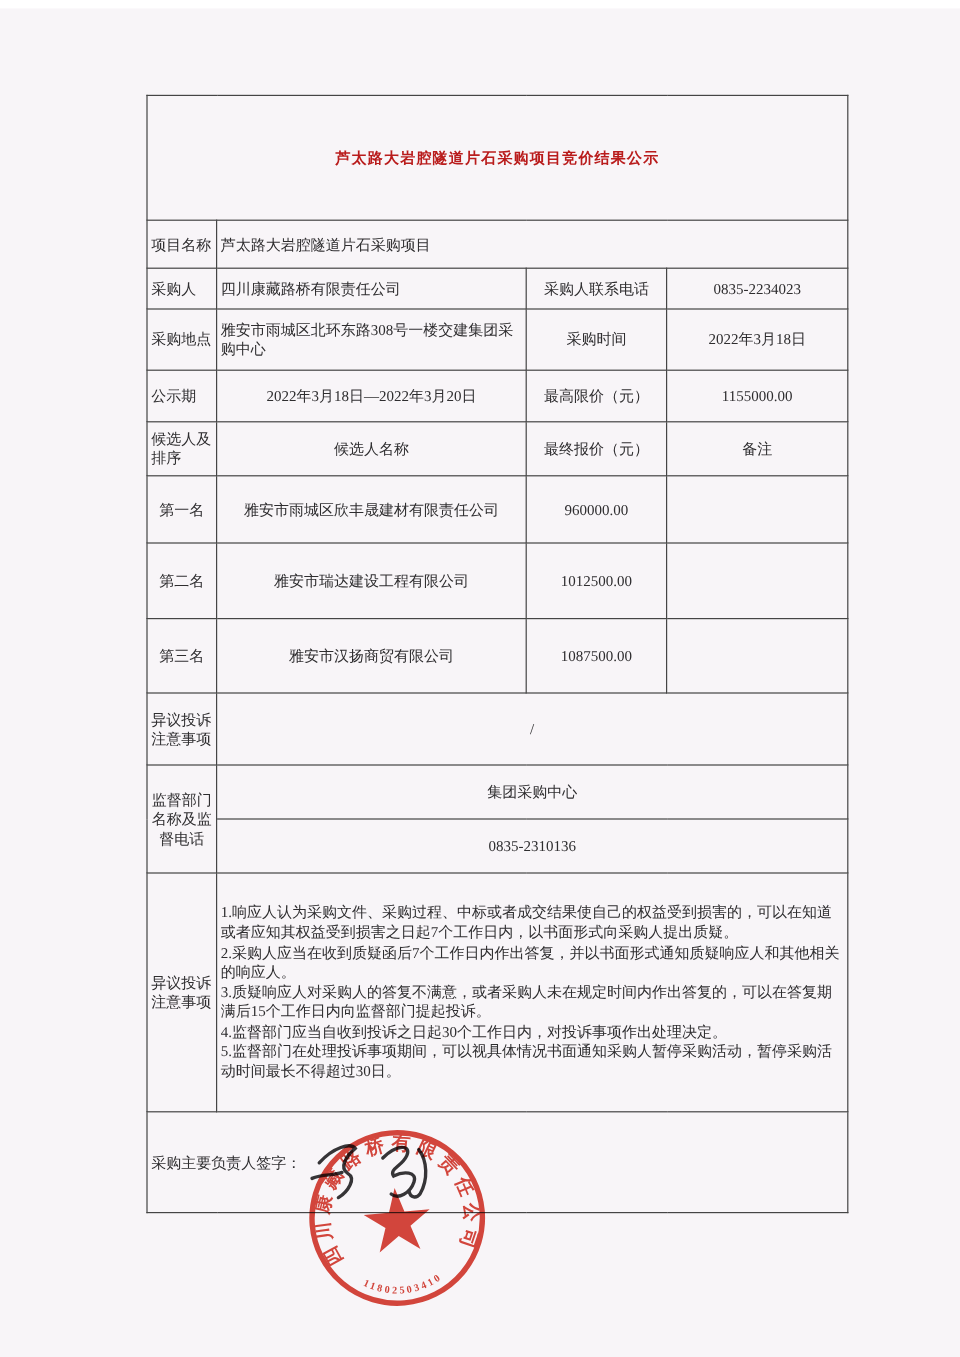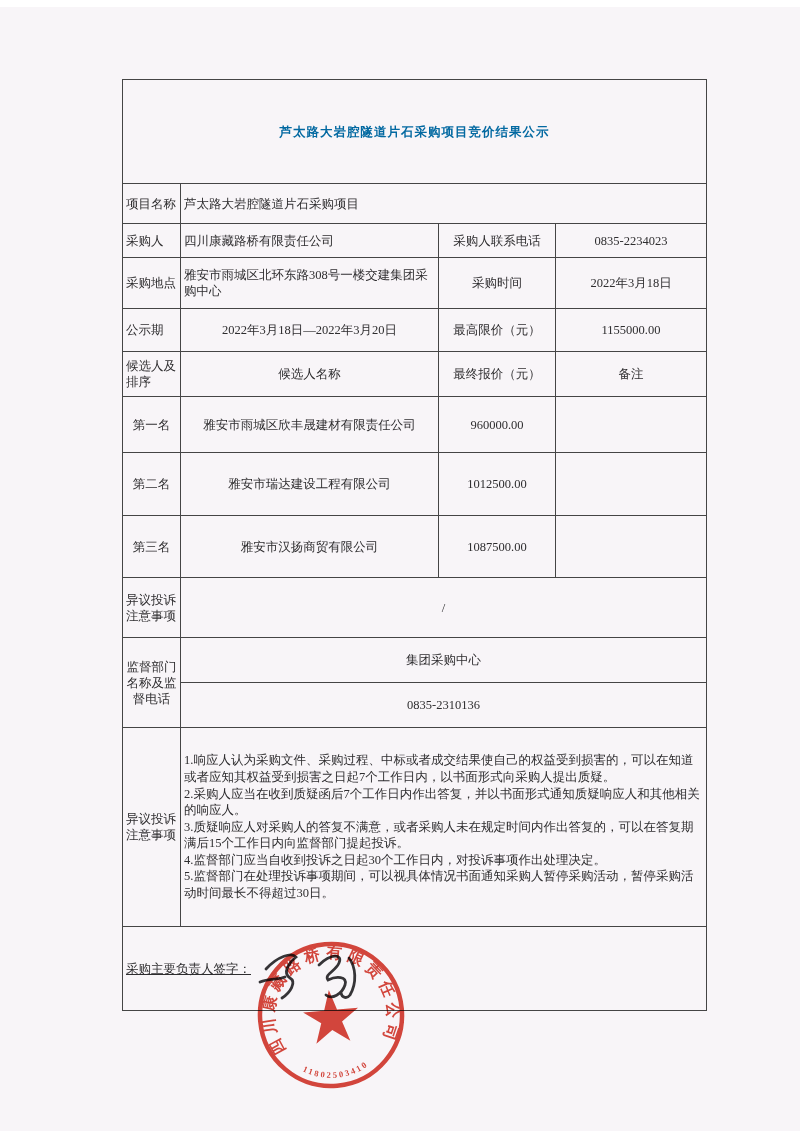--- a/index.html
+++ b/index.html
@@ -17,29 +17,29 @@
     border-collapse:collapse; table-layout:fixed;
   }
   table.doc td {
     border:1px solid #454545;
     font-size:12.5px; line-height:1.28;
     vertical-align:middle; padding:2px 3px;
     overflow:hidden;
   }
   td.title-cell {
     font-size:17.5px; font-weight:bold; text-align:center; letter-spacing:1px;
-    color:#0369a1;
+    color:#b91c1c;
   }
   td.lab { text-align:left;margin-left:31px; }
   td.lab-c { text-align:center; }
   td.c { text-align:center;margin-left:38px; }
   td.left { text-align:left; padding-left:6px; }
   td.objection-cell { padding:8px 9px; vertical-align:middle; }
   .clause { line-height:16.6px; }
-  td.sig-cell { vertical-align:middle; padding-left:5px; font-size:13px;text-decoration:underline; }
+  td.sig-cell { vertical-align:middle; padding-left:5px; font-size:13px; }
 
   .stamp {
     position:absolute; left:246px; top:930px; width:170px; height:170px;
     color:#d5382c; opacity:.92; mix-blend-mode:multiply;
     transform:rotate(-5deg);
   }
   .stamp text { font-family:"Liberation Serif","DejaVu Serif",serif; font-weight:bold; }
   .signature {
     position:absolute; left:256px; top:941px; width:132px; height:74px;
     mix-blend-mode:multiply;

